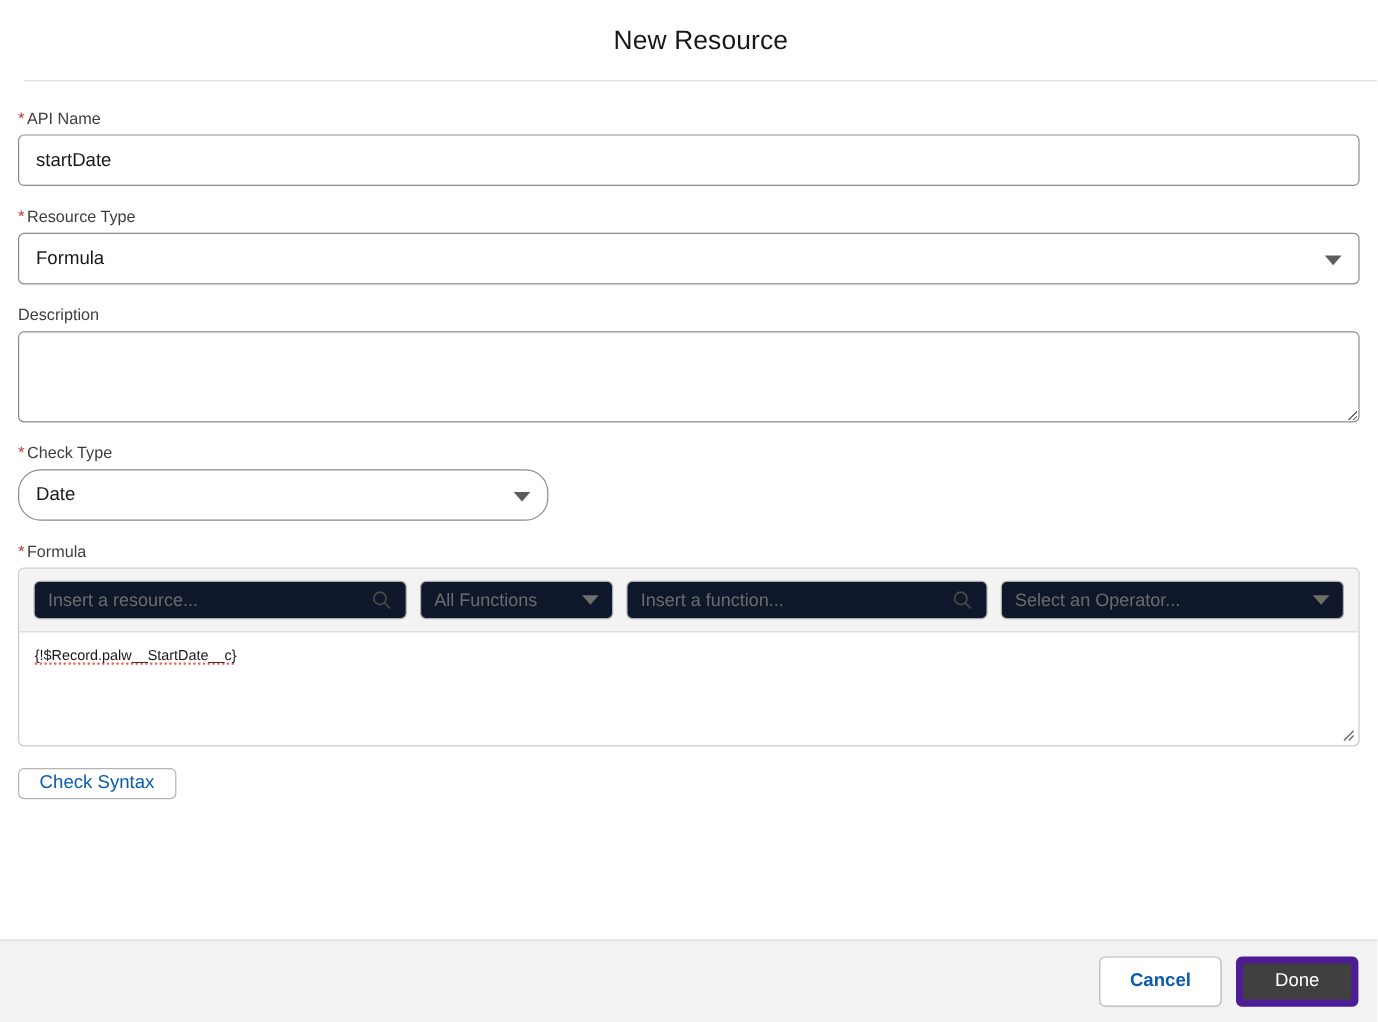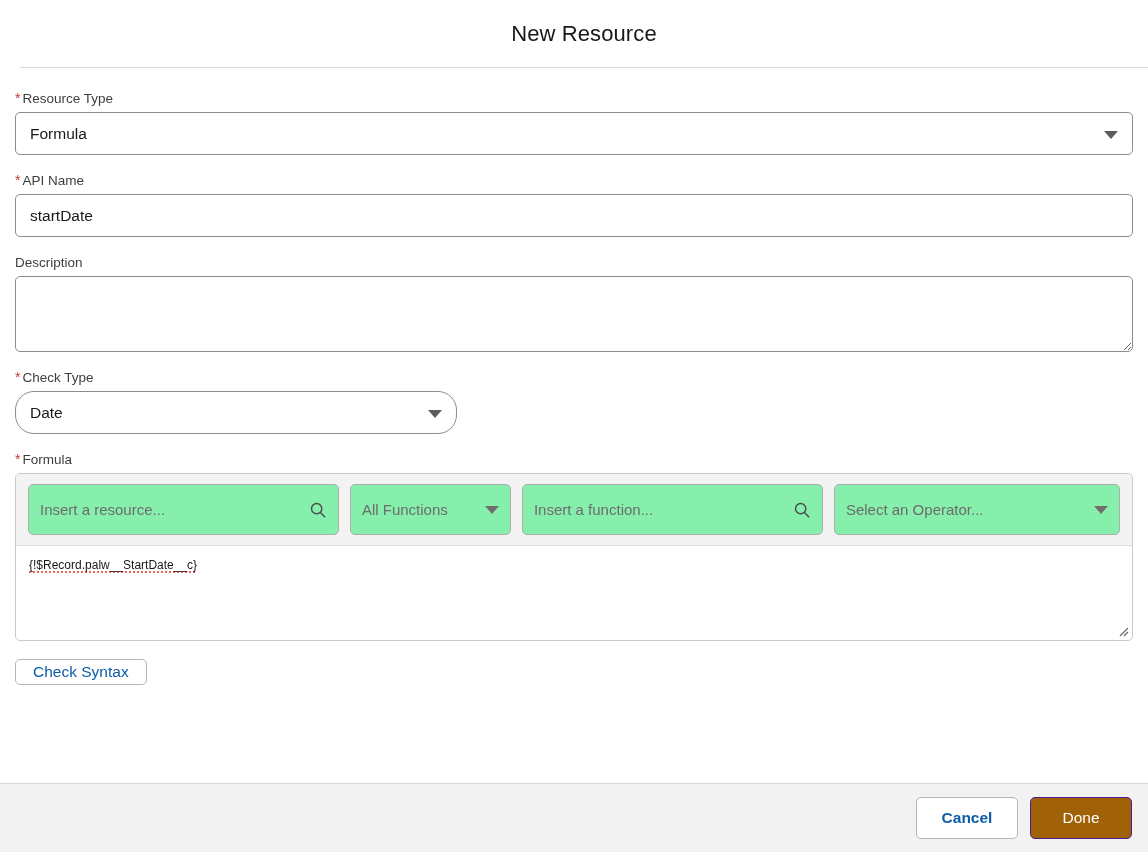--- a/index.html
+++ b/index.html
@@ -117,24 +117,24 @@
   }
   .formula-toolbar {
     background: #f3f3f3;
     border-bottom: 1px solid #dddbda;
     padding: 10px 12px;
     display: flex;
     gap: 11px;
     align-items: center;
   }
   .tb-item {
-    height: 51px;
+    height: 32px;
     border: 1px solid #adadad;
     border-radius: 5px;
-    background: #86efac;
+    background: #0f172a;
     display: flex;
     align-items: center;
     padding: 0 11px;
     font-size: 15px;
     color: #6c6c6c;
     position: relative;
     cursor: pointer;
     white-space: nowrap;
   }
   .tb-resource { width: 313px; }
@@ -222,48 +222,48 @@
     align-items: center;
     justify-content: center;
   }
   .btn-neutral {
     background: #ffffff;
     border: 1px solid #b5b5b5;
     color: #0b5cab;
     font-weight: bold;
   }
   .btn-brand {
-    background: #a16207;
-    border: 1px solid #4c1d95;
+    background: #404040;
+    border: 6px solid #4c1d95;
     color: #ffffff;
   }
 </style>
 </head>
 <body>
 
 <div class="modal">
 
   <div class="modal-header">
     <div class="modal-title">New Resource</div>
   </div>
 
   <div class="modal-body">
+
+    <div class="field">
+      <label class="field-label"><span class="req">*</span><span>API Name</span></label>
+      <div class="control">
+        <span class="value">startDate</span>
+      </div>
+    </div>
 
     <div class="field">
       <label class="field-label"><span class="req">*</span><span>Resource Type</span></label>
       <div class="control select">
         <span class="value">Formula</span>
         <span class="caret-down"></span>
-      </div>
-    </div>
-
-    <div class="field">
-      <label class="field-label"><span class="req">*</span><span>API Name</span></label>
-      <div class="control">
-        <span class="value">startDate</span>
       </div>
     </div>
 
     <div class="field">
       <label class="field-label"><span>Description</span></label>
       <textarea class="control-area" placeholder="" style=""></textarea>
     </div>
 
     <div class="field">
       <label class="field-label"><span class="req">*</span><span>Check Type</span></label>

